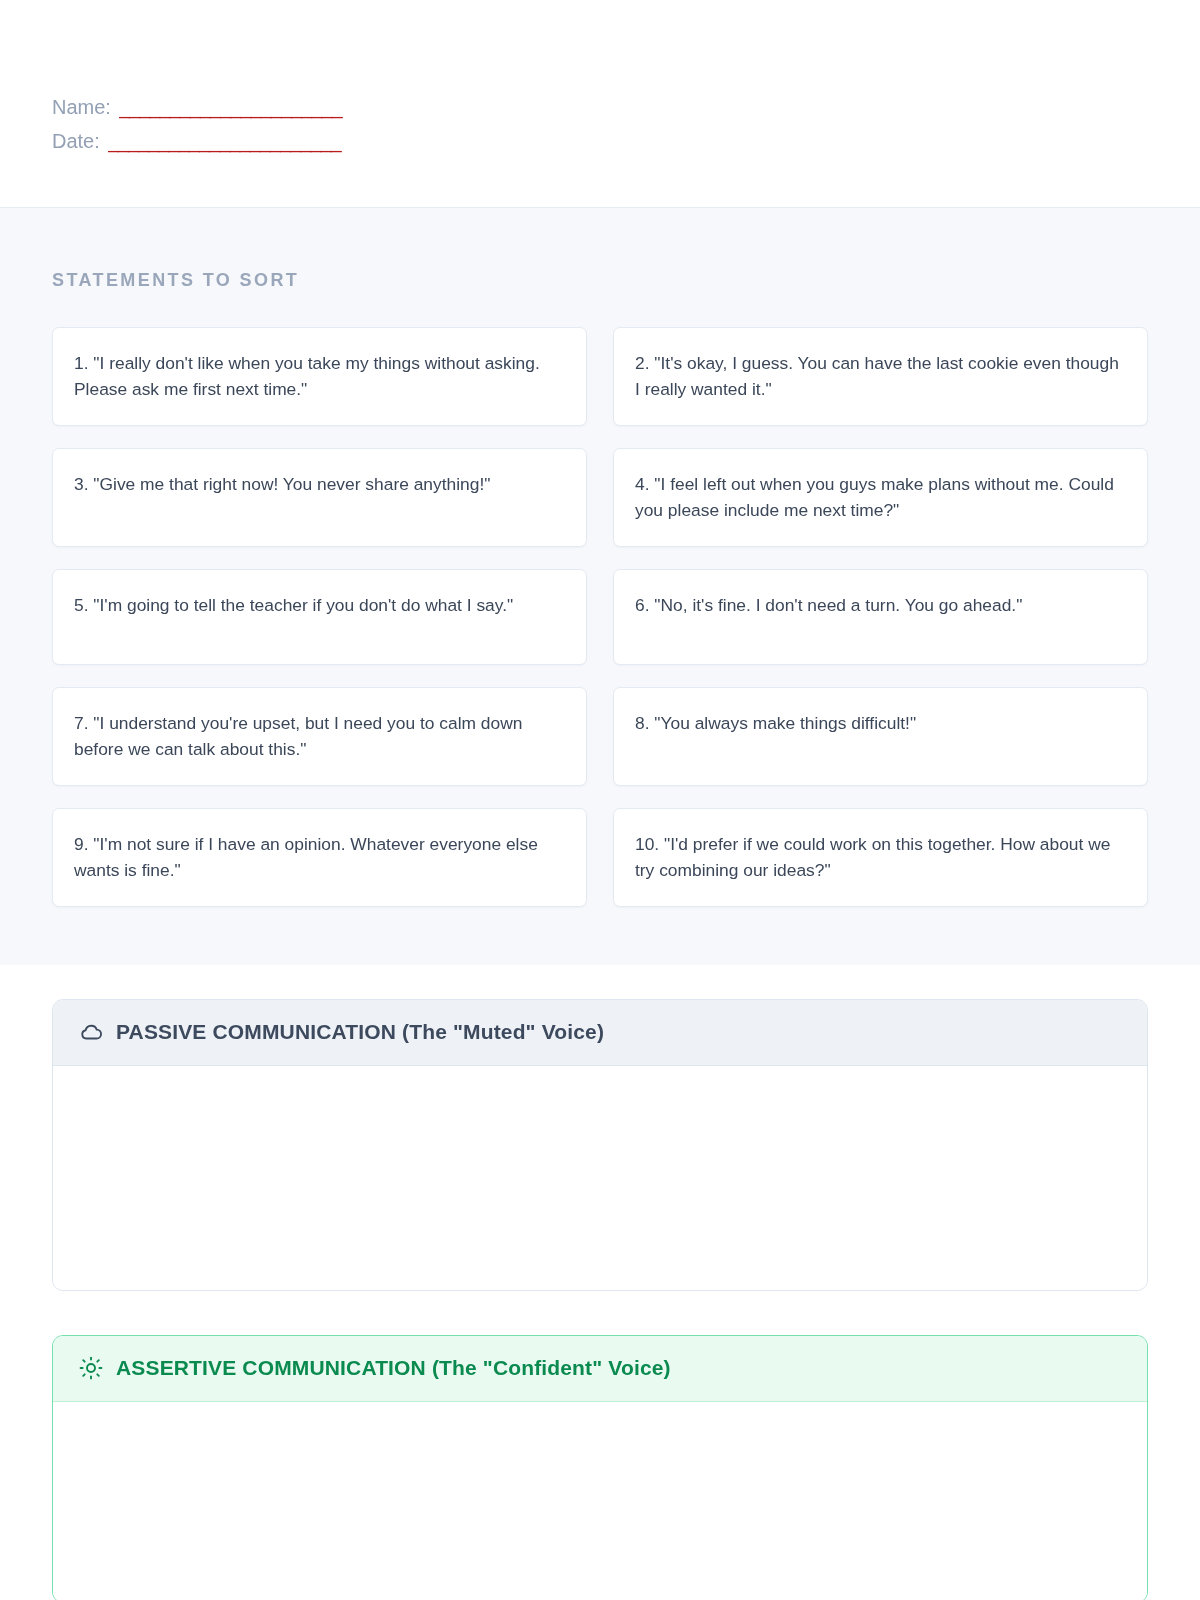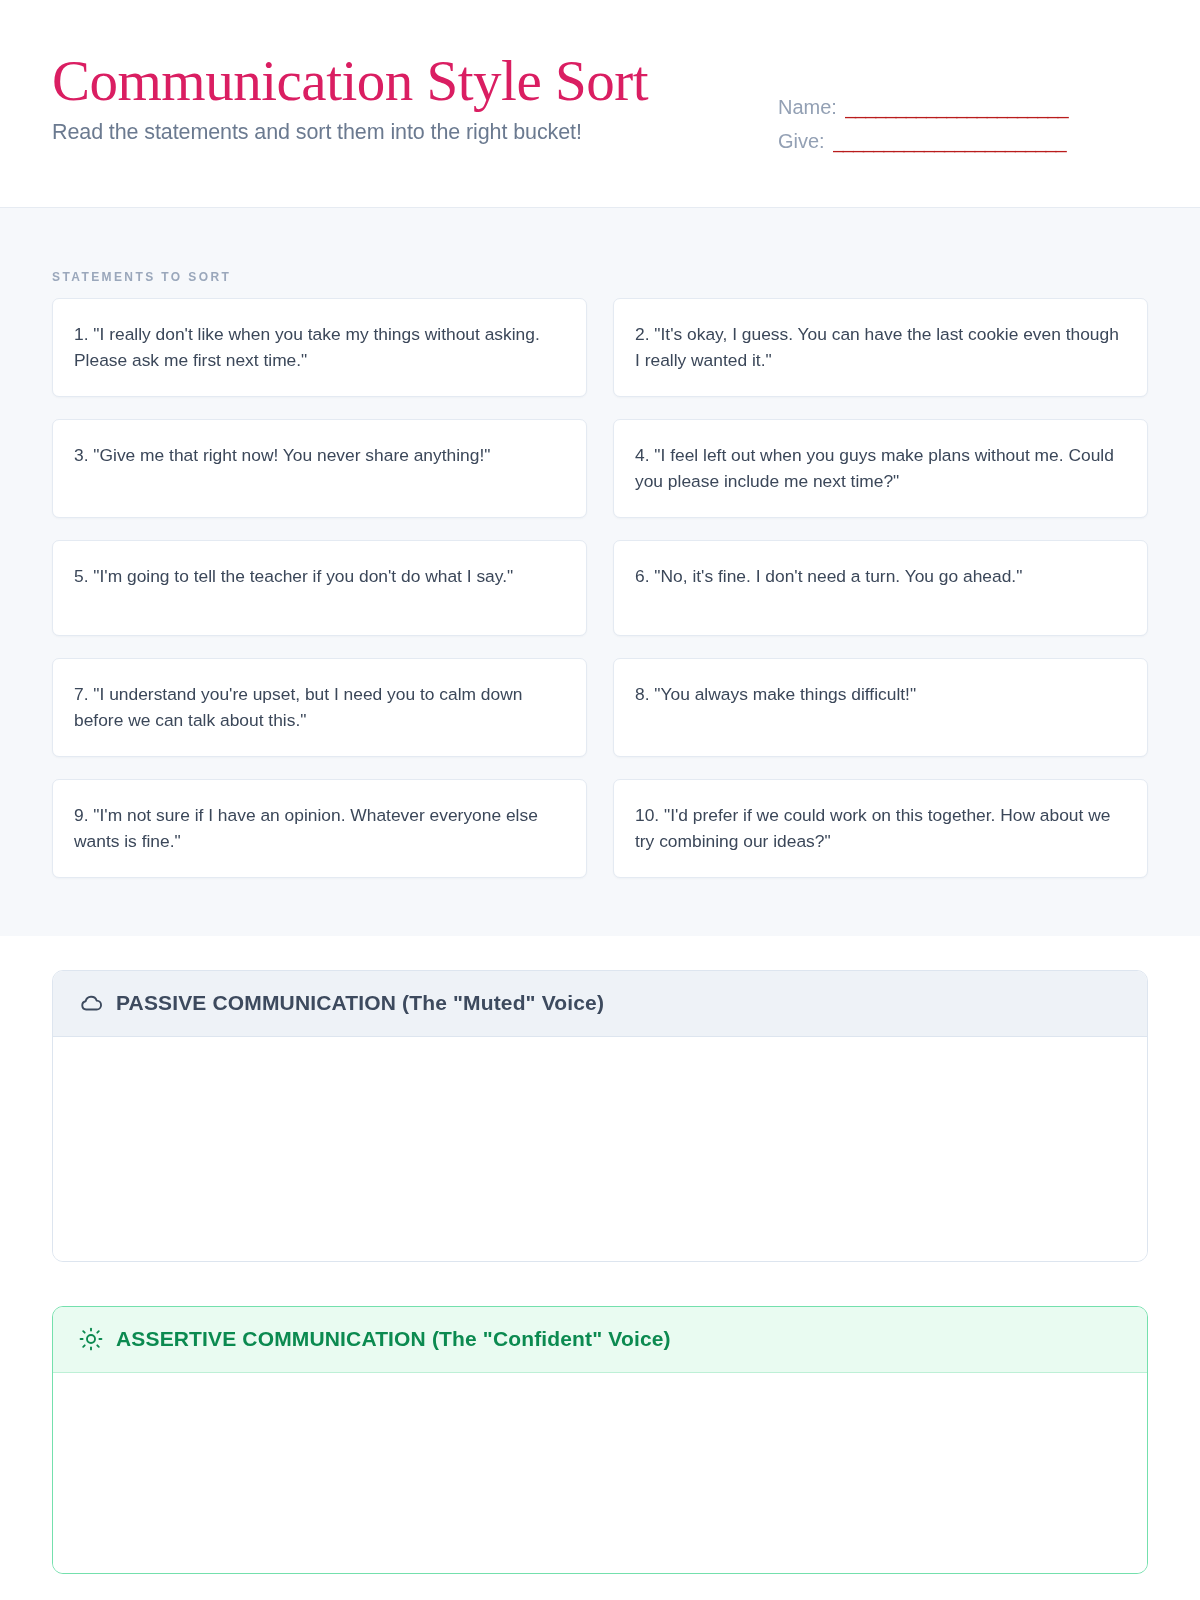--- a/index.html
+++ b/index.html
@@ -73,26 +73,26 @@
     font-size: 20px;
   }
 
   
   .statements-section {
     background: #f6f8fb;
     padding: 62px 52px 58px 52px;
   }
 
   .section-label {
-    font-size: 12px;
+    font-size: 18px;
     font-weight: 700;
     letter-spacing: 2.4px;
     color: #9aa7bb;
     text-transform: uppercase;
-    margin-bottom: 14px;
+    margin-bottom: 36px;
   }
 
   .statements-grid {
     display: grid;
     grid-template-columns: 1fr 1fr;
     column-gap: 26px;
     row-gap: 22px;
   }
 
   .statement-card {
@@ -162,32 +162,28 @@
   }
 
   .bucket-assertive .bucket-dropzone { height: 200px; }
 </style>
 </head>
 <body>
 
 <div class="page">
 
   <div class="header">
-    <div class="header-left">
-      <div class="worksheet-title">Communication Style Sort</div>
-      <div class="worksheet-subtitle">Read the statements and sort them into the right bucket!</div>
-    </div>
 
     <div class="namedate">
       <div class="namedate-row">
         <span class="namedate-label">Name:</span>
         <span class="namedate-line">______________________</span>
       </div>
       <div class="namedate-row">
-        <span class="namedate-label">Give:</span>
+        <span class="namedate-label">Date:</span>
         <span class="namedate-line">_______________________</span>
       </div>
     </div>
   </div>
 
   <div class="statements-section">
     <div class="section-label">STATEMENTS TO SORT</div>
 
     <div class="statements-grid">
       <div class="statement-card">

